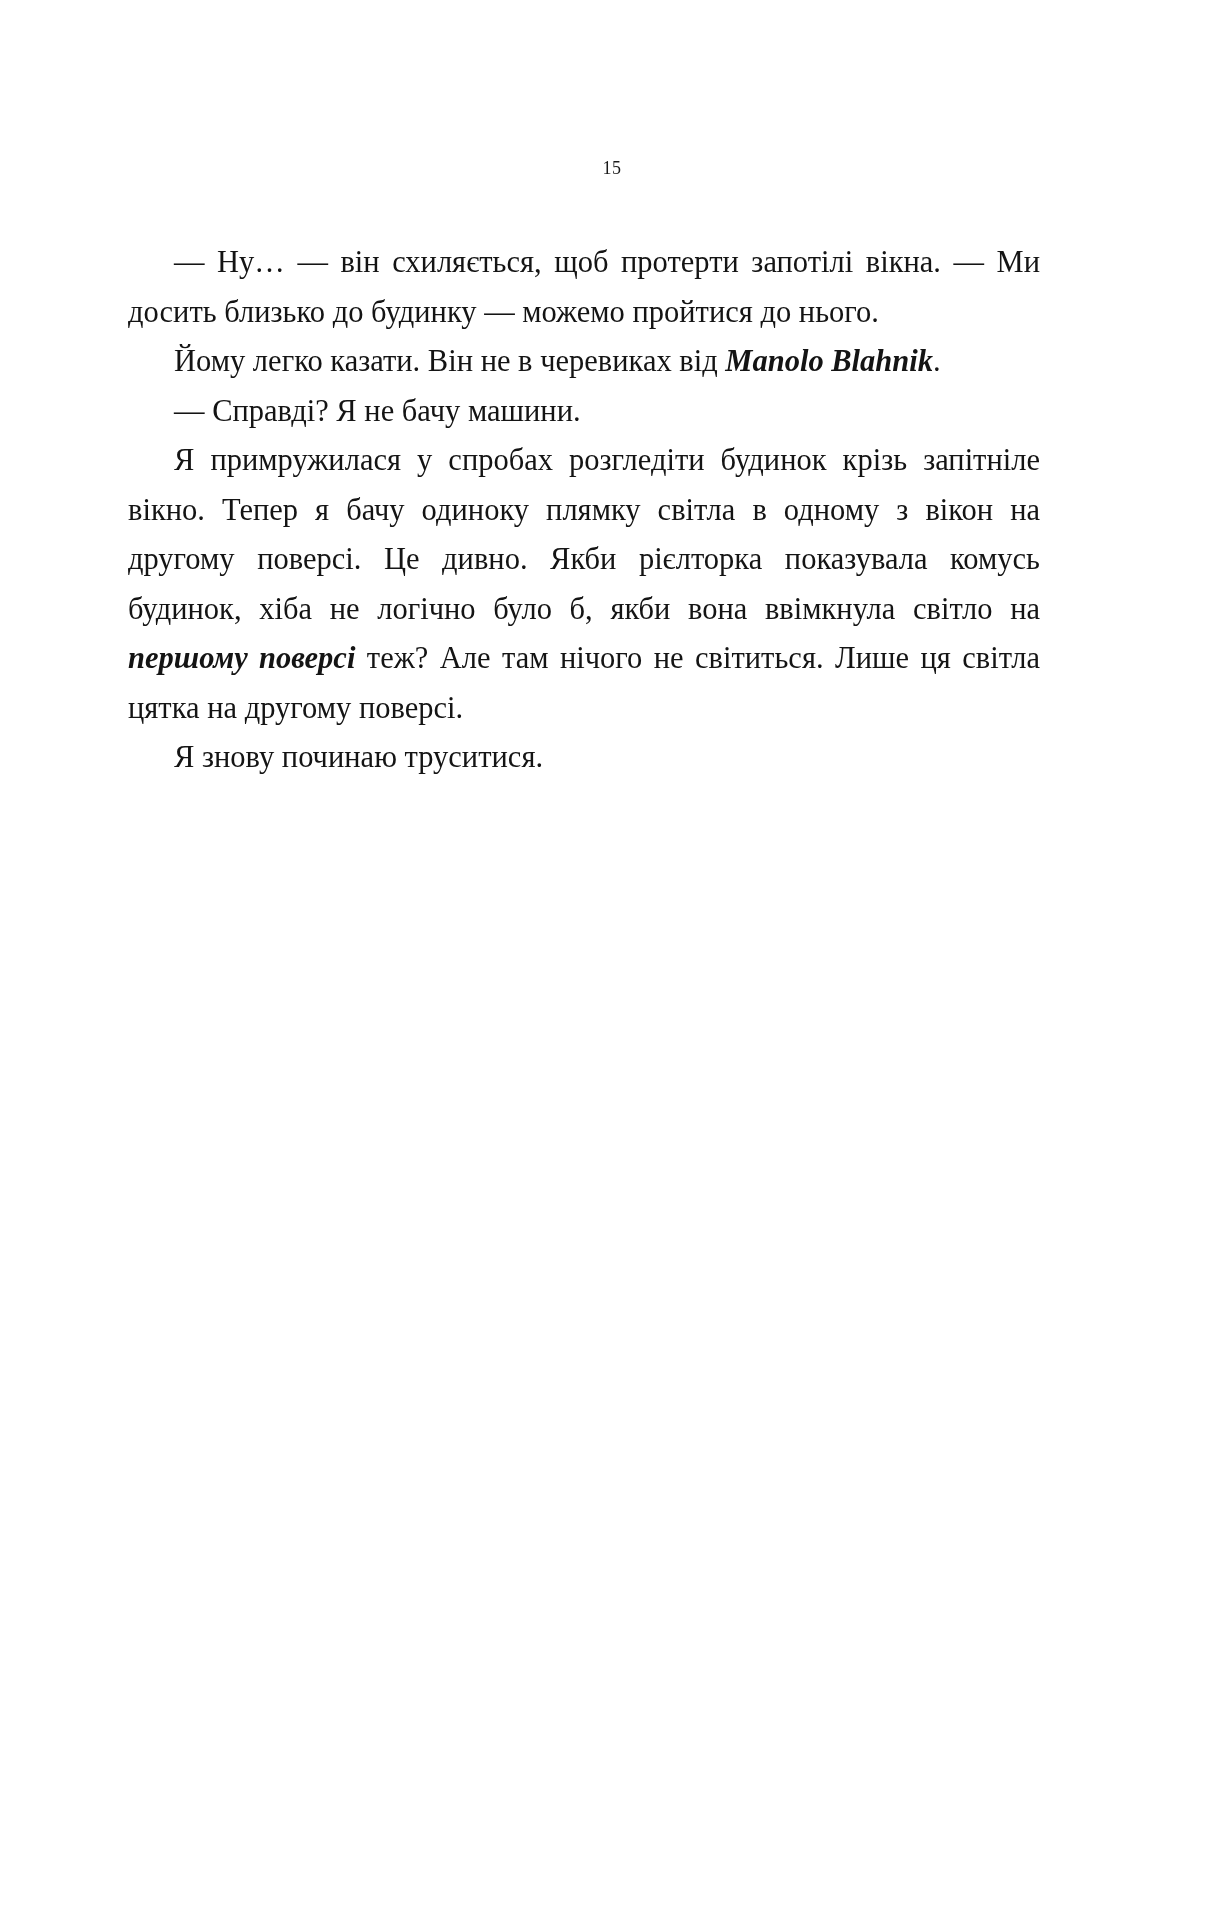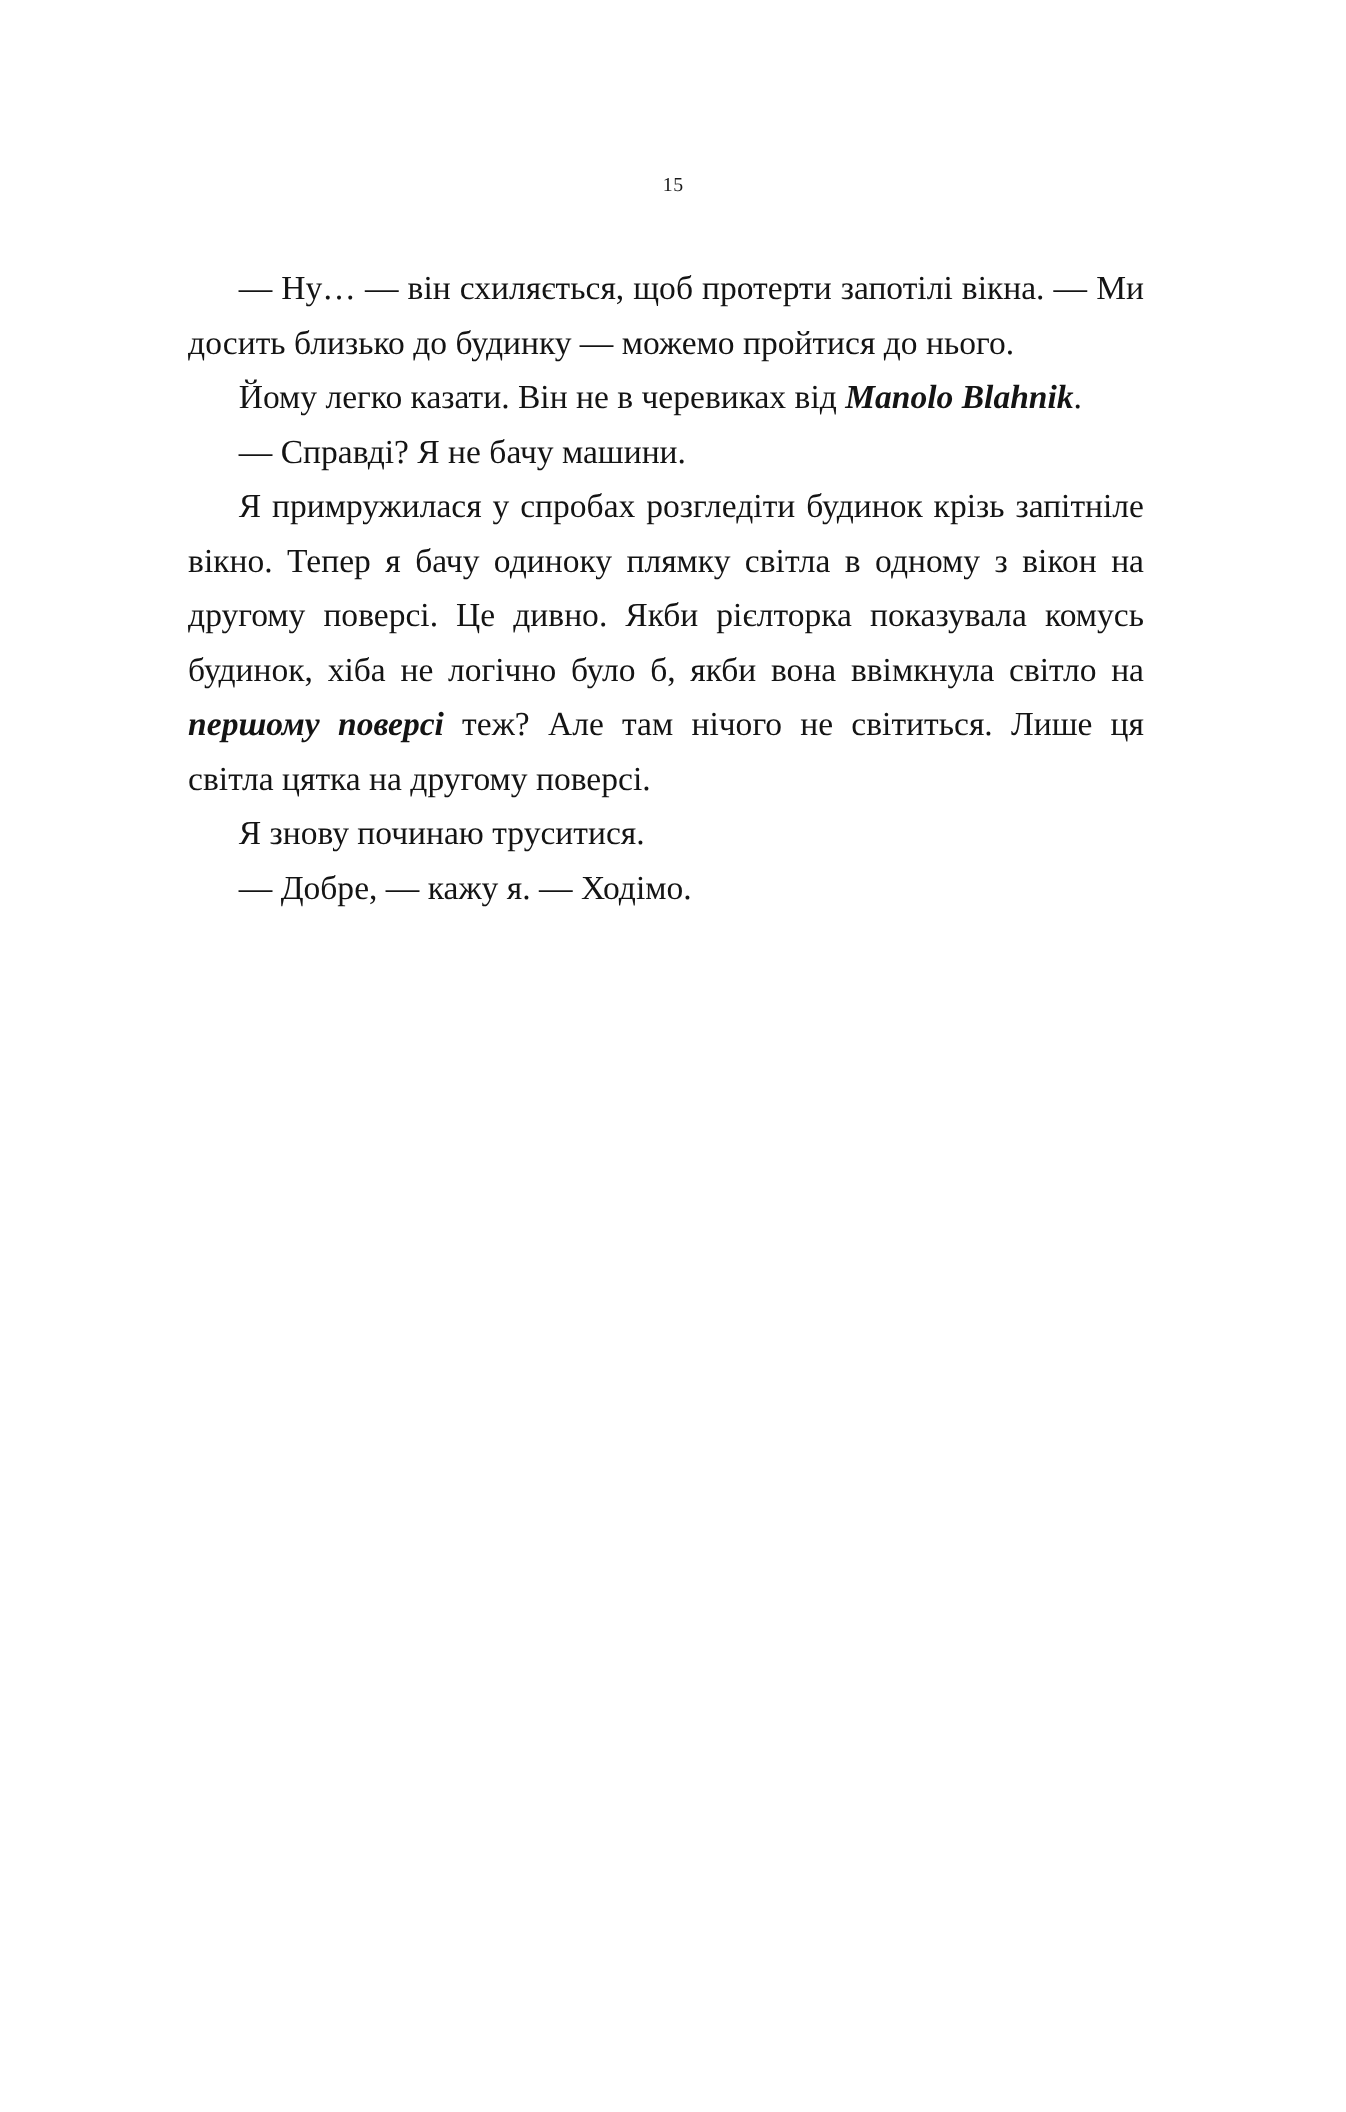--- a/index.html
+++ b/index.html
@@ -42,21 +42,20 @@
     margin: 0;
     font-size: 30.5px;
     line-height: 49.5px;
     text-align: justify;
     text-justify: inter-word;
     hyphens: manual;
     color: #141414;
   }
   .text-block p.indent {
     text-indent: 46px;
-    margin-left: 43px;
   }
   .text-block p.last-line-left {
     text-align-last: left;
   }
   em {
     font-style: italic;
     font-weight: bold;
   }
 </style>
 </head>
@@ -65,16 +64,15 @@
 <div class="page">
 
   <div class="page-number">15</div>
 
   <div class="text-block">
       <p class="indent last-line-left"><span>— Ну… — він схиляється, щоб протерти запотілі вікна. — Ми досить близько до будинку — можемо пройтися до нього.</span></p>
       <p class="indent last-line-left"><span>Йому легко казати. Він не в черевиках від </span><em>Manolo Blahnik</em><span>.</span></p>
       <p class="indent last-line-left"><span>— Справді? Я не бачу машини.</span></p>
       <p class="indent last-line-left"><span>Я примружилася у спробах розгледіти будинок крізь запітніле вікно. Тепер я бачу одиноку плямку світла в одному з вікон на другому поверсі. Це дивно. Якби рієлторка показувала комусь будинок, хіба не логічно було б, якби вона ввімкнула світло на </span><em>першому поверсі</em><span> теж? Але там нічого не світиться. Лише ця світла цятка на другому поверсі.</span></p>
       <p class="indent last-line-left"><span>Я знову починаю труситися.</span></p>
-      <p class="indent last-line-left"><span>— Добре, — кажу я. — Ходімо.</span></p>
     </div>
 
 </div>
 
 </body></html>

